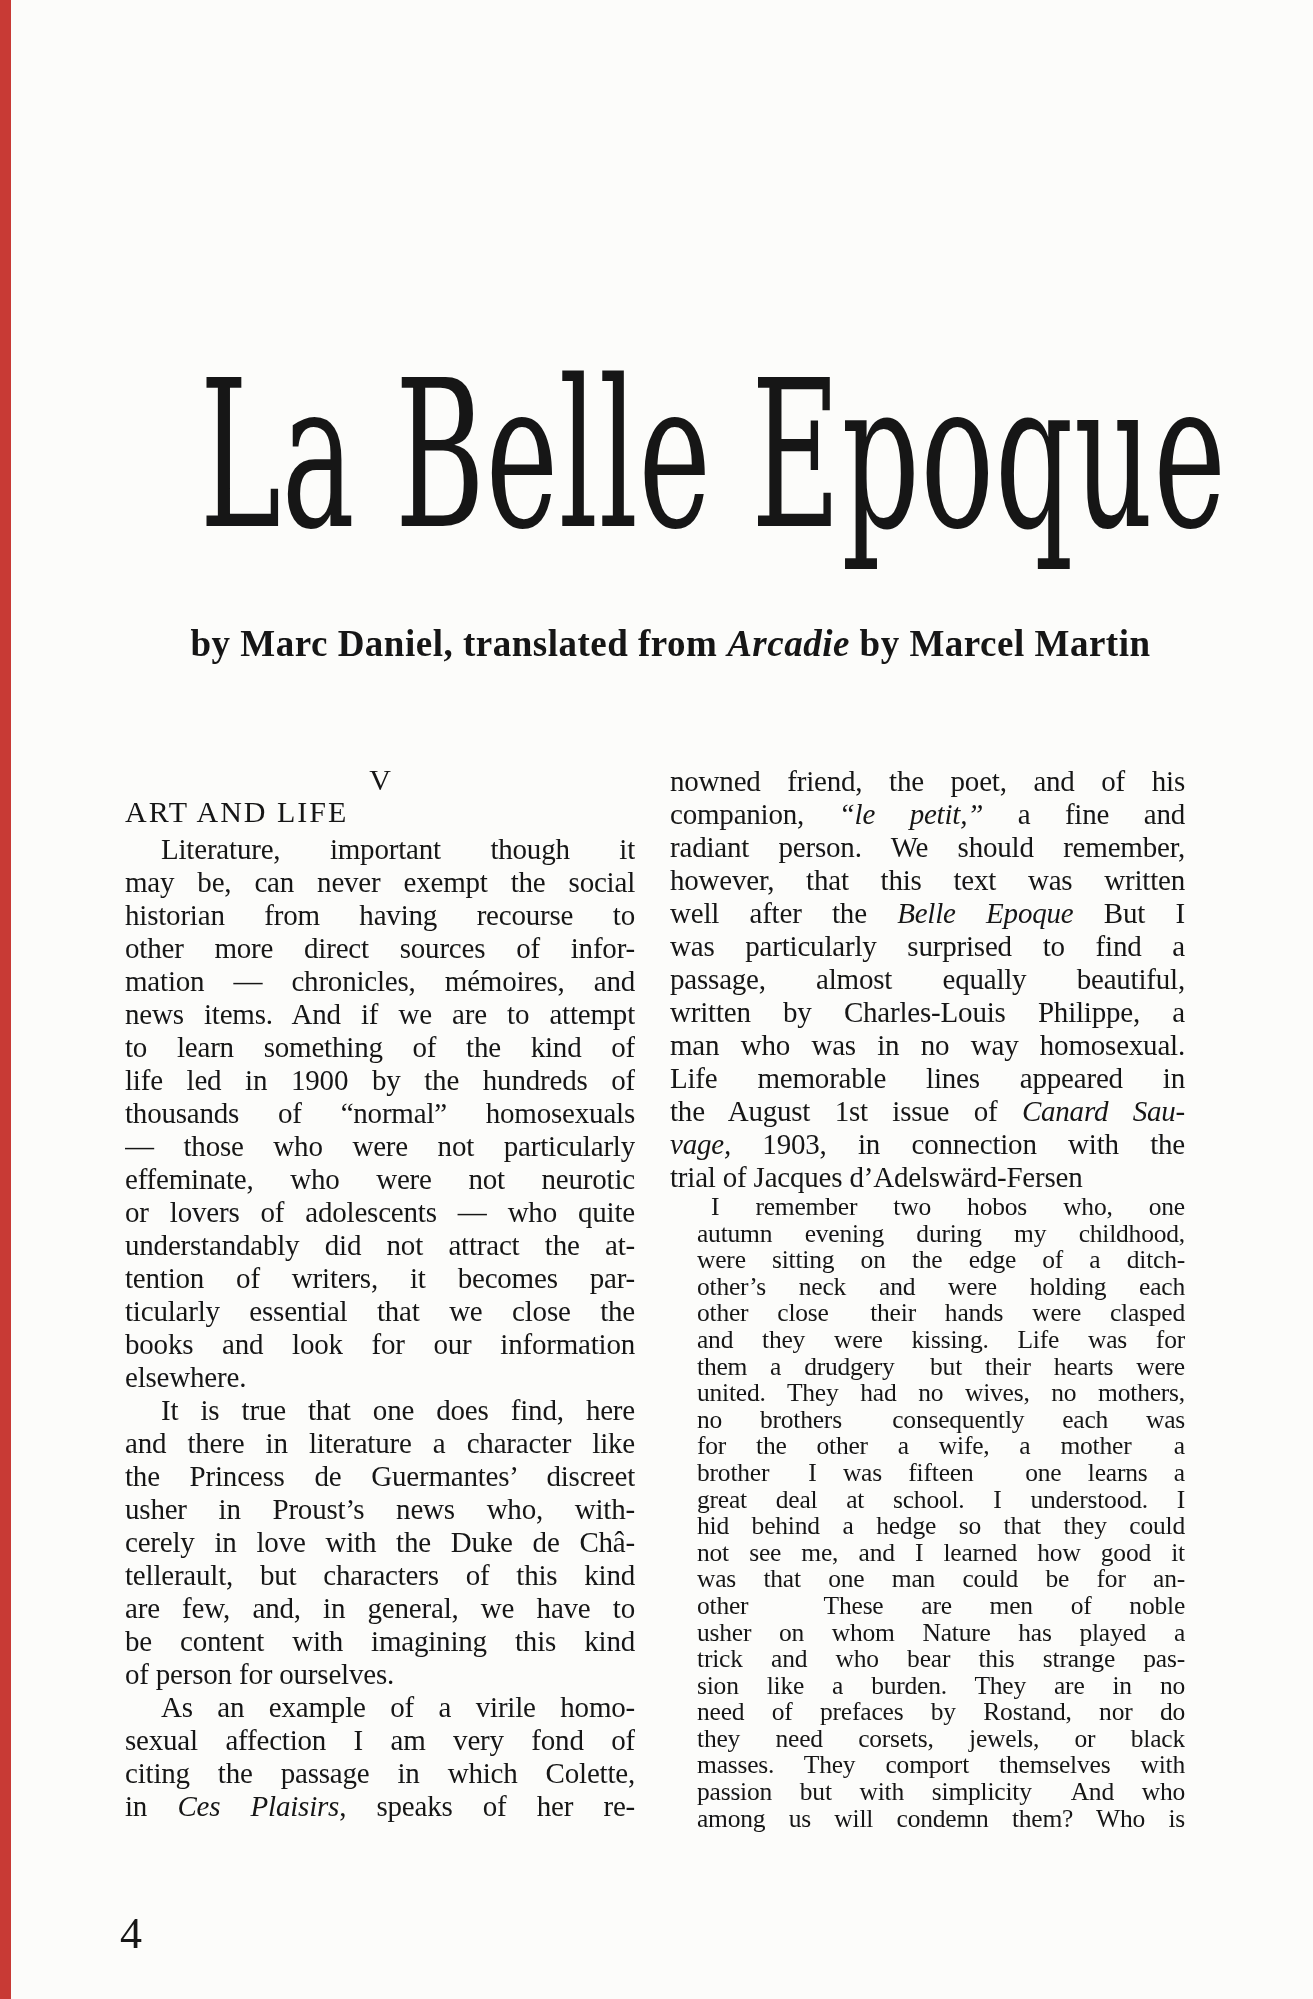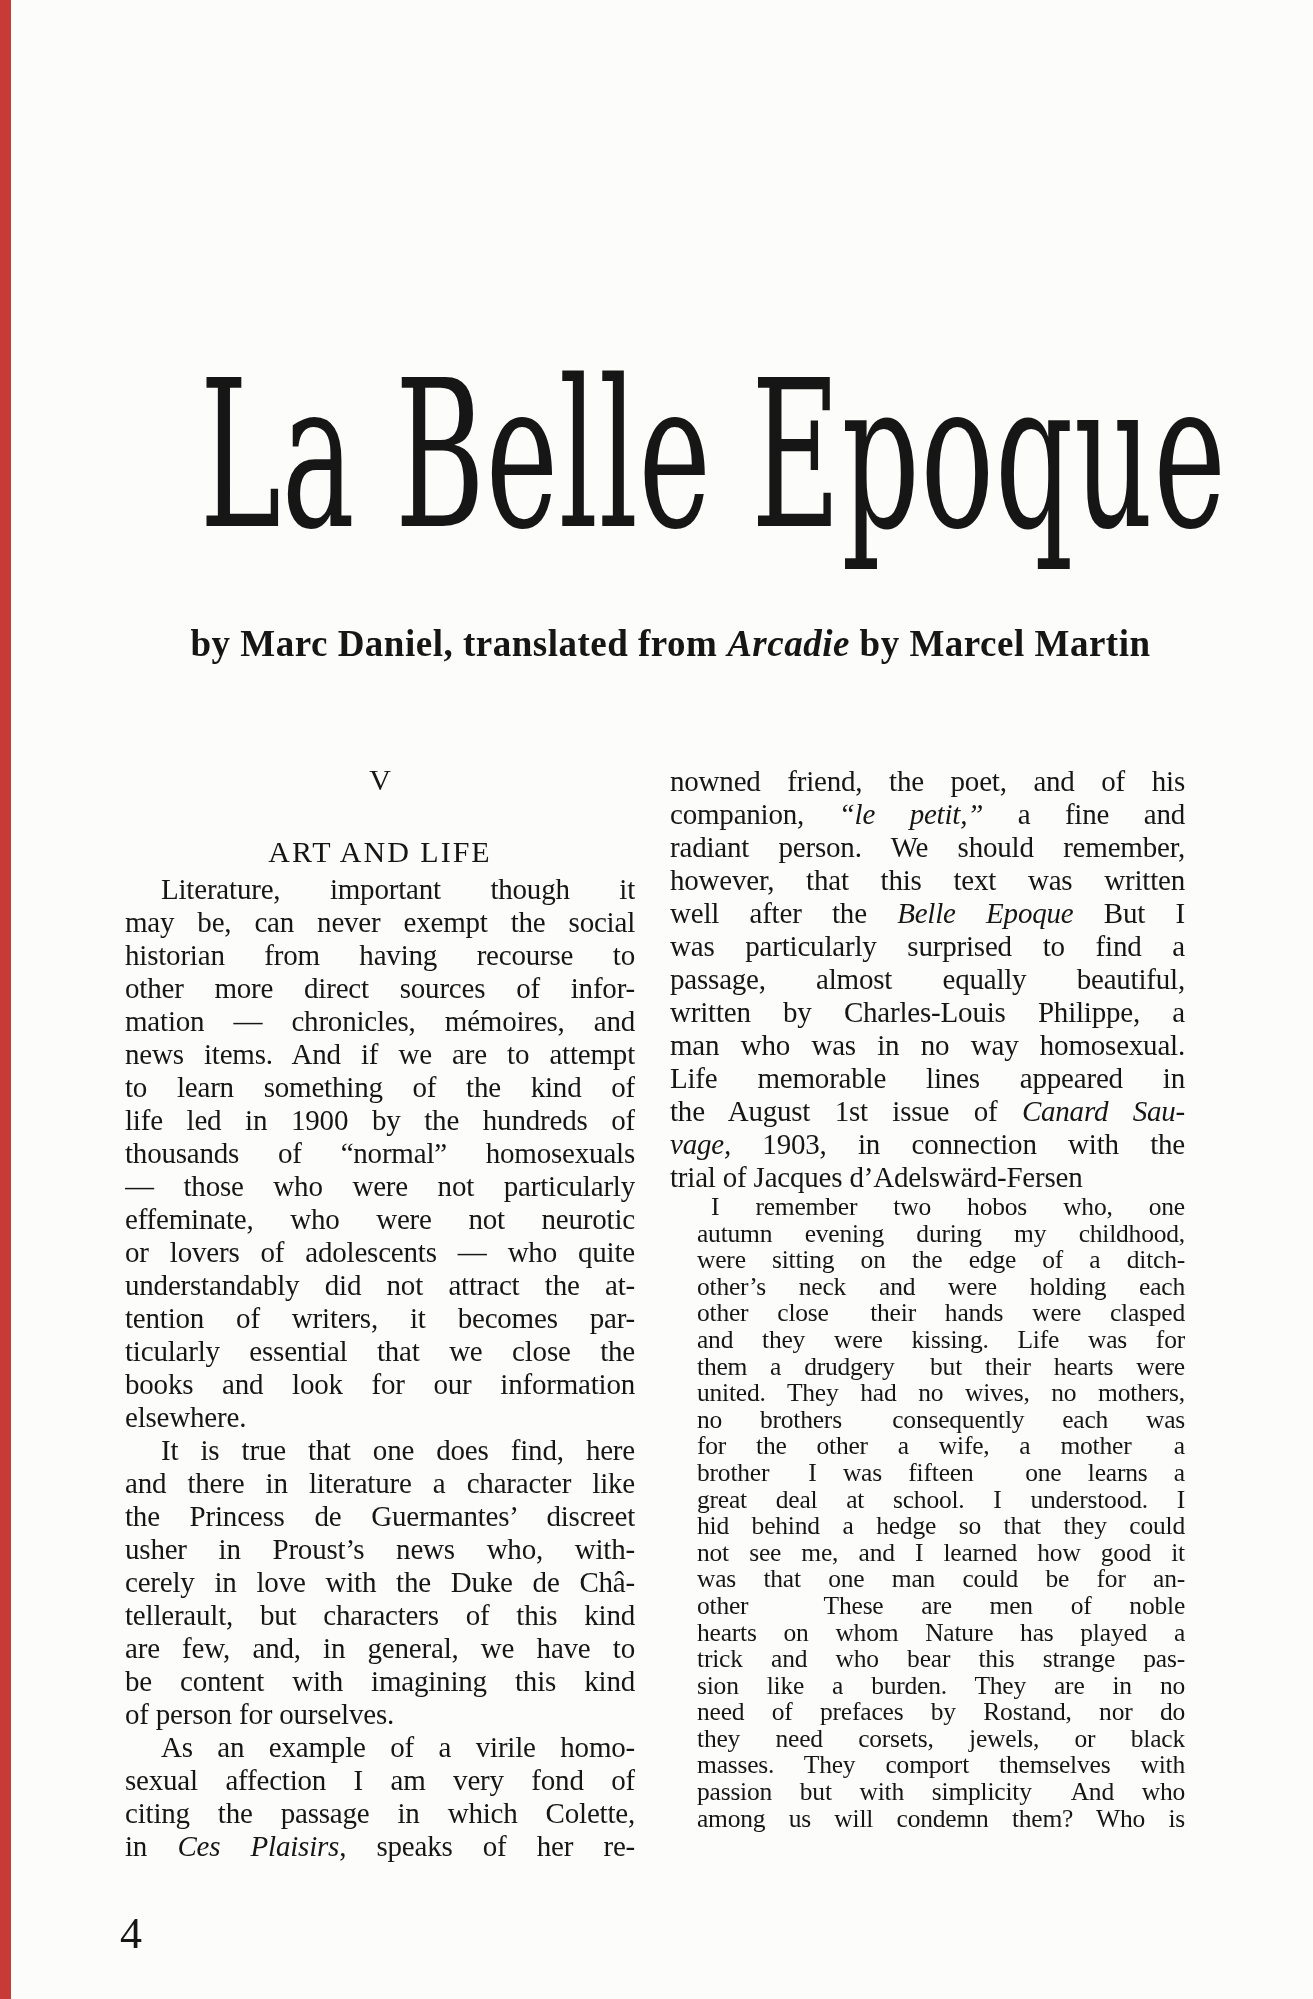--- a/index.html
+++ b/index.html
@@ -10,21 +10,21 @@
   .title{display:inline-block;font-family:"DejaVu Serif",serif;font-size:170px;line-height:1;
          white-space:nowrap;transform:scale(0.72,1.2);transform-origin:50% 50%;font-weight:400;
          letter-spacing:1px;}
   .byline{position:absolute;top:622px;left:0;width:100%;text-align:center;
           font-size:37px;font-weight:bold;letter-spacing:0.5px;padding-left:14px;}
   .byline i{font-style:italic;}
   .columns{position:absolute;top:765px;left:125px;display:flex;gap:35px;}
   .col-left{width:510px;}
   .col-right{width:515px;}
   .sec-num{text-align:center;font-size:30px;height:30px;line-height:30px;}
-  .sec-title{text-align:center;font-size:30px;height:38px;line-height:34px;letter-spacing:2px;margin-top:40px;}
+  .sec-title{font-size:30px;height:38px;line-height:34px;letter-spacing:2px;}
   .line{font-size:29px;height:33px;line-height:33px;text-align:justify;text-align-last:justify;
         overflow:hidden;letter-spacing:-0.2px;}
   .line.last{text-align-last:left;}
   .line.ind{text-indent:36px;}
   .quote{padding-left:27px;}
   .quote .line{font-size:25.5px;height:26.6px;line-height:26.6px;}
   .quote .line.ind{text-indent:14px;}
   .page-num{position:absolute;left:120px;top:1908px;font-size:44px;}
 </style>
 </head>
@@ -102,21 +102,21 @@
           <div class="line">them a drudgery  but their hearts were</div>
           <div class="line">united. They had no wives, no mothers,</div>
           <div class="line">no brothers  consequently each was</div>
           <div class="line">for the other a wife, a mother  a</div>
           <div class="line">brother  I was fifteen  one learns a</div>
           <div class="line">great deal at school. I understood. I</div>
           <div class="line">hid behind a hedge so that they could</div>
           <div class="line">not see me, and I learned how good it</div>
           <div class="line">was that one man could be for an-</div>
           <div class="line">other   These are men of noble</div>
-          <div class="line">hearts on whom Nature has played a</div>
+          <div class="line">usher on whom Nature has played a</div>
           <div class="line">trick and who bear this strange pas-</div>
           <div class="line">sion like a burden. They are in no</div>
           <div class="line">need of prefaces by Rostand, nor do</div>
           <div class="line">they need corsets, jewels, or black</div>
           <div class="line">masses. They comport themselves with</div>
           <div class="line">passion but with simplicity  And who</div>
           <div class="line">among us will condemn them? Who is</div>
         </div>
     </div>
   </div>

